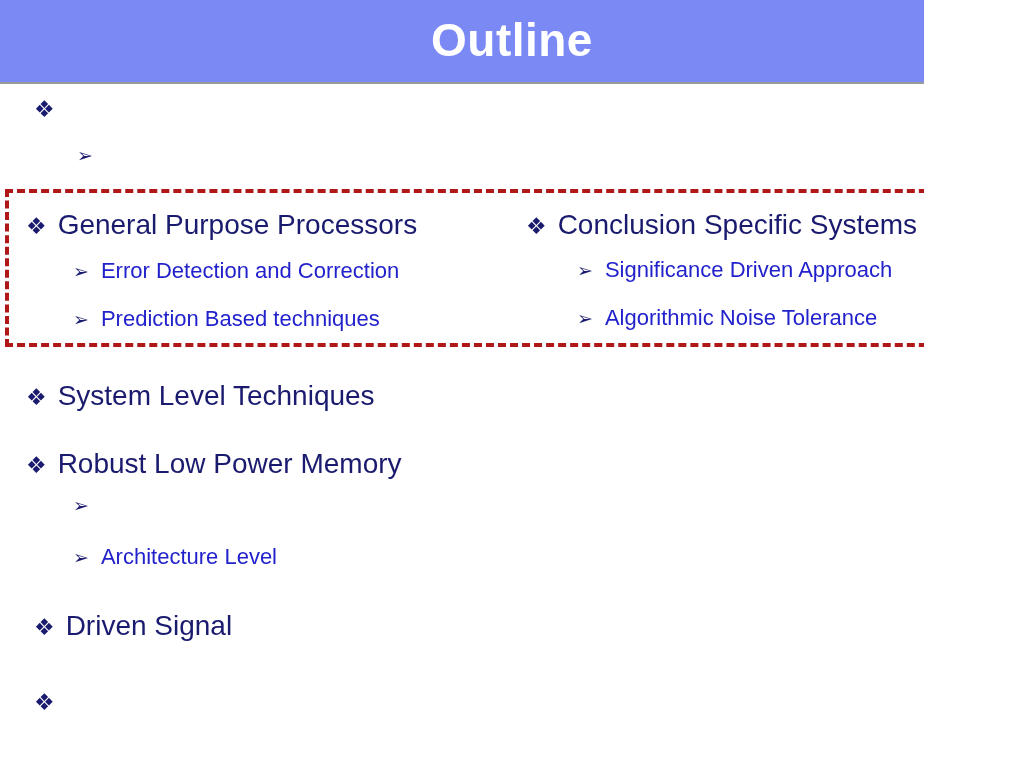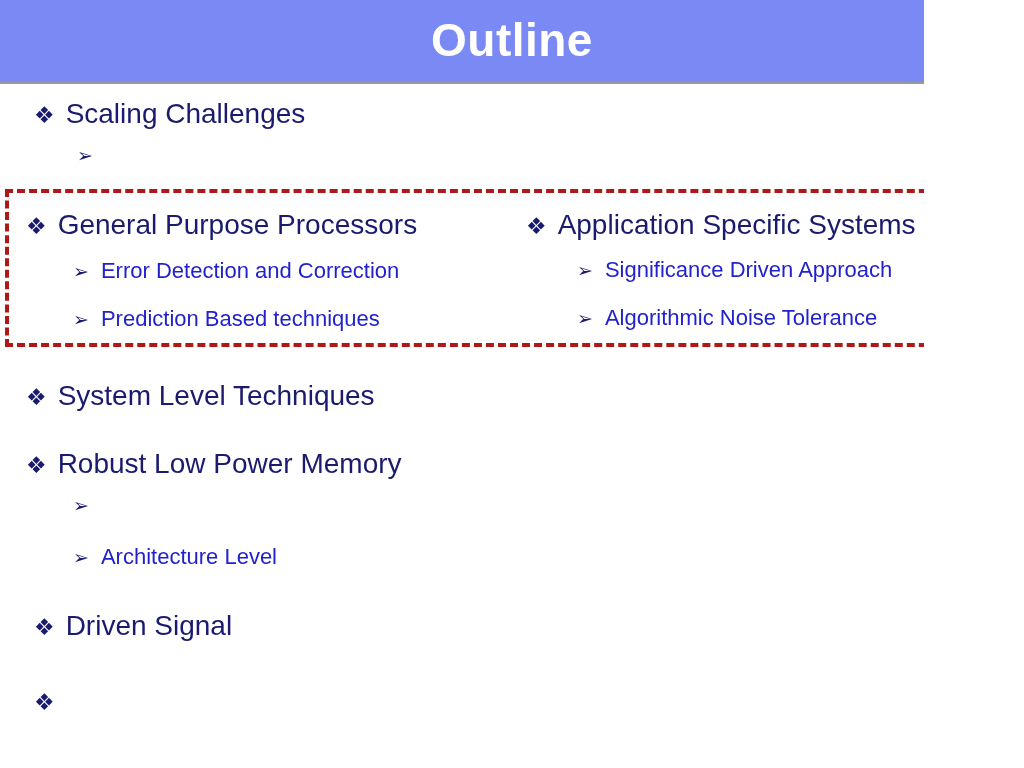--- a/index.html
+++ b/index.html
@@ -115,21 +115,20 @@
 
   <div id="title-bar">
     <div id="title-text">Outline</div>
   </div>
 
   <div id="logic-box"></div>
   <div id="logic-label">Logic</div>
 
   <div class="l1" style="left:34px; top:98px;">
     <span class="bullet-glyph">❖</span>
-    <span>Scaling Challenges</span>
   </div>
 
   <div class="l2" style="left:77px; top:146px;">
     <span class="bullet-glyph">➢</span>
   </div>
 
   <div class="l1" style="left:26px; top:209px;">
     <span class="bullet-glyph">❖</span>
     <span>General Purpose Processors</span>
   </div>
@@ -139,21 +138,21 @@
     <span>Error Detection and Correction</span>
   </div>
 
   <div class="l2" style="left:73px; top:306px;">
     <span class="bullet-glyph">➢</span>
     <span>Prediction Based techniques</span>
   </div>
 
   <div class="l1" style="left:526px; top:209px;">
     <span class="bullet-glyph">❖</span>
-    <span>Application Specific Systems</span>
+    <span>Conclusion Specific Systems</span>
   </div>
 
   <div class="l2" style="left:577px; top:257px;">
     <span class="bullet-glyph">➢</span>
     <span>Significance Driven Approach</span>
   </div>
 
   <div class="l2" style="left:577px; top:305px;">
     <span class="bullet-glyph">➢</span>
     <span>Algorithmic Noise Tolerance</span>

